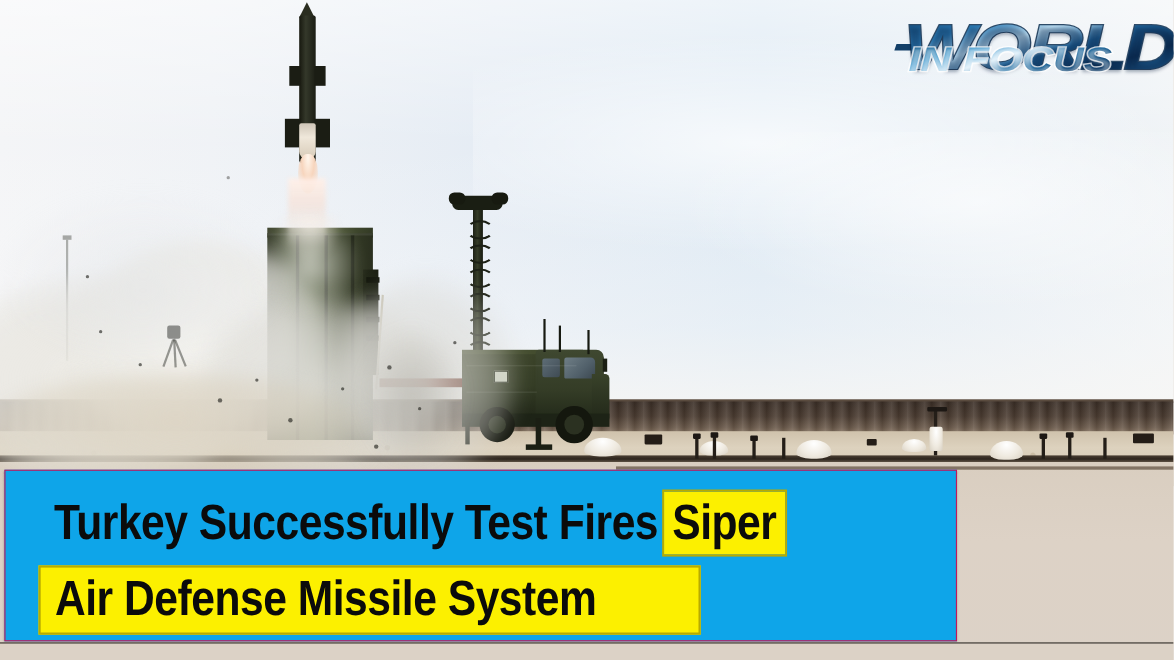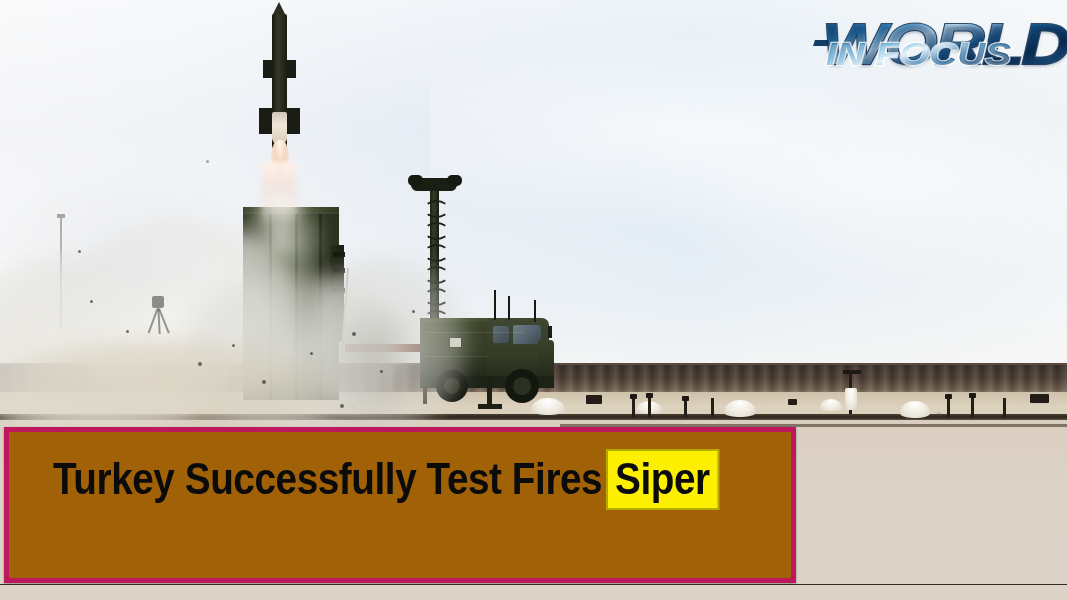--- a/index.html
+++ b/index.html
@@ -411,24 +411,24 @@
     position: absolute;
     background: rgba(30,30,26,.62);
     border-radius: 50%;
   }
 
   
   .caption {
     position: absolute;
     left: 4px;
     top: 427px;
-    width: 792px;
+    width: 866px;
     height: 156px;
-    background: #a16207;
-    border: 5px solid #be185d;
+    background: #0ea5e9;
+    border: 1px solid #be185d;
     box-sizing: border-box;
     box-shadow: 0 1px 2px rgba(0,0,0,.35);
   }
   .cap-line {
     position: absolute;
     white-space: nowrap;
     font-family: "Liberation Sans Narrow", "Liberation Sans", sans-serif;
     font-weight: 700;
     font-size: 45px;
     line-height: 50px;
@@ -696,17 +696,20 @@
     <div class="logo-word-stroke">WORLD</div>
     <div class="logo-word">WORLD</div>
     <div class="logo-sub-stroke">IN FOCUS</div>
     <div class="logo-sub">IN FOCUS</div>
   </div>
 
   <div class="caption">
     <div class="cap-line cap-line1">
       <span class="plain">Turkey Successfully Test Fires</span><span class="hl">Siper</span>
     </div>
+    <div class="cap-line2-wrap">
+      <span class="cap-line2">Air Defense Missile System</span>
+    </div>
   </div>
 
   <div class="bottom-band"></div>
 
 </div>
 
 </body></html>

